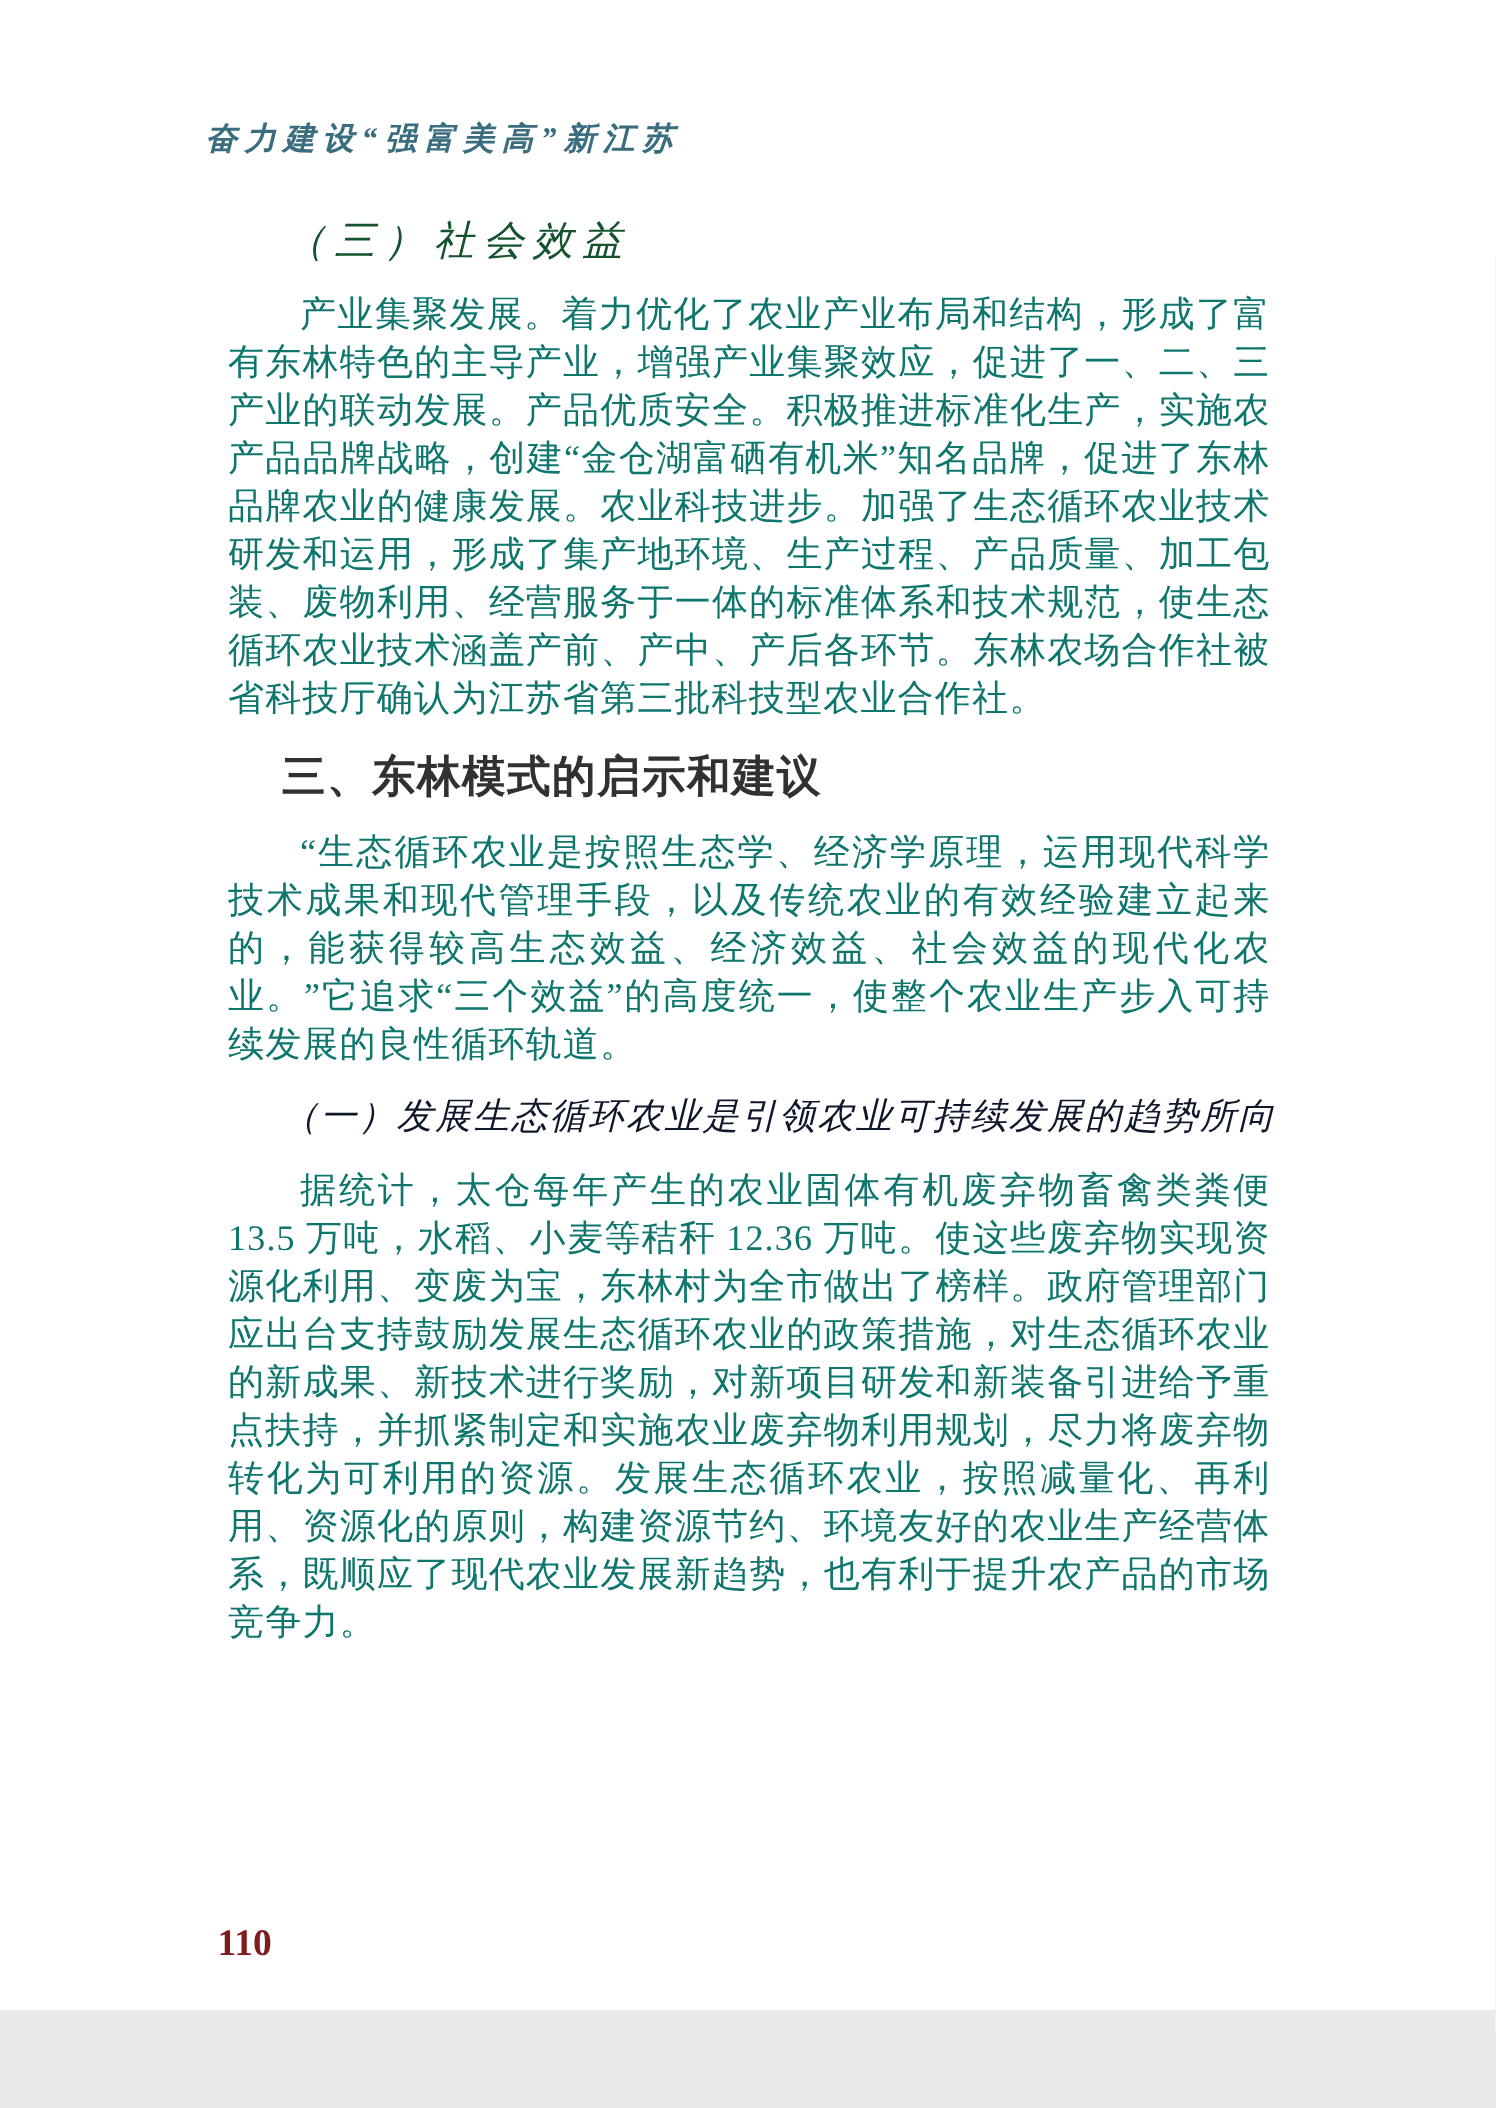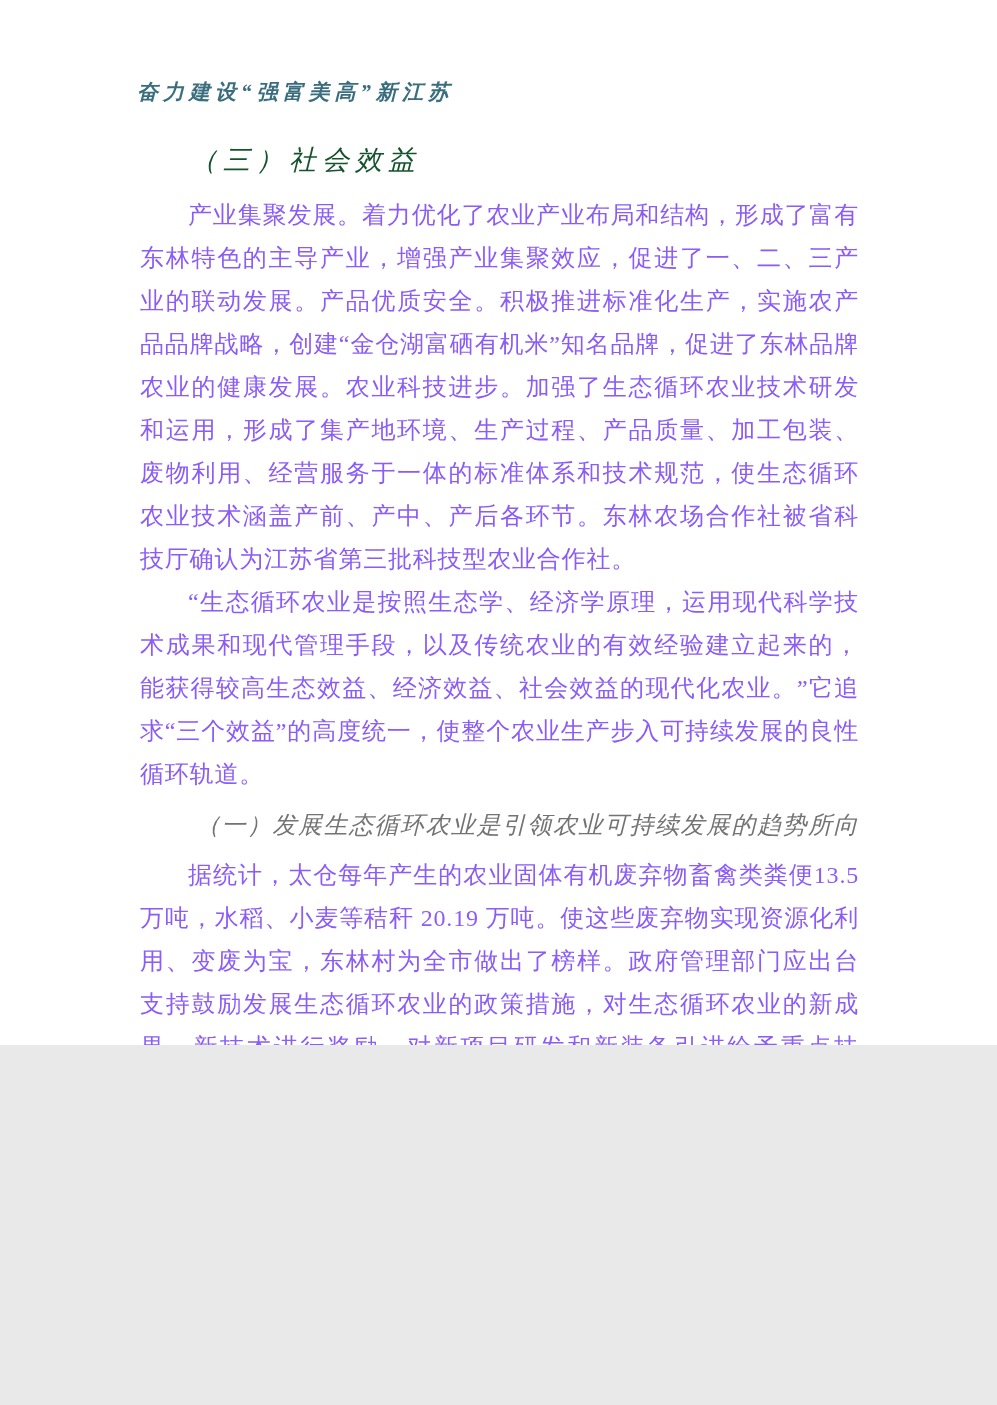--- a/index.html
+++ b/index.html
@@ -3,21 +3,21 @@
 <meta charset="utf-8">
 <style>
   html, body {
     margin: 0;
     padding: 0;
     background: #e9e9e9;
   }
   .page {
     position: relative;
     width: 997px;
-    height: 1045px;
+    height: 1340px;
     margin: 0 auto;
     background: #ffffff;
     overflow: hidden;
   }
   
   .running-header {
     position: absolute;
     left: 137px;
     top: 78px;
     font-family: "Liberation Serif", serif;
@@ -40,26 +40,26 @@
     padding-left: 50px;
     font-family: "Liberation Serif", serif;
     font-style: italic;
     font-weight: normal;
     font-size: 27px;
     line-height: 40px;
     letter-spacing: 6px;
     color: #14532d;
   }
   .body-para {
-    margin: 0;
+    margin: 12px;
     font-family: "Liberation Serif", serif;
     font-size: 24px;
-    line-height: 43px;
+    line-height: 32px;
     letter-spacing: 0.8px;
-    color: #8b5cf6;
+    color: #0f766e;
     text-align: justify;
     text-indent: 2em;
   }
   
   .main-heading {
     margin: 16px 0 15px 0;
     padding-left: 48px;
     font-family: "Liberation Sans", sans-serif;
     font-weight: bold;
     font-size: 29px;
@@ -70,22 +70,21 @@
   
   .sub-heading {
     margin: 9px 0 8px 0;
     padding-left: 48px;
     font-family: "Liberation Serif", serif;
     font-style: italic;
     font-weight: normal;
     font-size: 24px;
     line-height: 41px;
     letter-spacing: 1.5px;
-    color: #737373;
-    text-align: right;
+    color: #0f172a;
   }
   .page-number {
     position: absolute;
     left: 145px;
     top: 1282px;
     font-family: "Liberation Serif", serif;
     font-weight: bold;
     font-size: 25px;
     color: #7f1d1d;
   }
@@ -96,24 +95,25 @@
 <div class="page">
 
   <div class="running-header">奋力建设“强富美高”新江苏</div>
 
   <div class="content">
 
     <h3 class="section-heading">（三）社会效益</h3>
 
     <p class="body-para">产业集聚发展。着力优化了农业产业布局和结构，形成了富有东林特色的主导产业，增强产业集聚效应，促进了一、二、三产业的联动发展。产品优质安全。积极推进标准化生产，实施农产品品牌战略，创建“金仓湖富硒有机米”知名品牌，促进了东林品牌农业的健康发展。农业科技进步。加强了生态循环农业技术研发和运用，形成了集产地环境、生产过程、产品质量、加工包装、废物利用、经营服务于一体的标准体系和技术规范，使生态循环农业技术涵盖产前、产中、产后各环节。东林农场合作社被省科技厅确认为江苏省第三批科技型农业合作社。</p>
 
+    <h2 class="main-heading">三、东林模式的启示和建议</h2>
 
     <p class="body-para">“生态循环农业是按照生态学、经济学原理，运用现代科学技术成果和现代管理手段，以及传统农业的有效经验建立起来的，能获得较高生态效益、经济效益、社会效益的现代化农业。”它追求“三个效益”的高度统一，使整个农业生产步入可持续发展的良性循环轨道。</p>
 
     <h4 class="sub-heading">（一）发展生态循环农业是引领农业可持续发展的趋势所向</h4>
 
-    <p class="body-para">据统计，太仓每年产生的农业固体有机废弃物畜禽类粪便13.5 万吨，水稻、小麦等秸秆 20.19 万吨。使这些废弃物实现资源化利用、变废为宝，东林村为全市做出了榜样。政府管理部门应出台支持鼓励发展生态循环农业的政策措施，对生态循环农业的新成果、新技术进行奖励，对新项目研发和新装备引进给予重点扶持，并抓紧制定和实施农业废弃物利用规划，尽力将废弃物转化为可利用的资源。发展生态循环农业，按照减量化、再利用、资源化的原则，构建资源节约、环境友好的农业生产经营体系，既顺应了现代农业发展新趋势，也有利于提升农产品的市场竞争力。</p>
+    <p class="body-para">据统计，太仓每年产生的农业固体有机废弃物畜禽类粪便13.5 万吨，水稻、小麦等秸秆 12.36 万吨。使这些废弃物实现资源化利用、变废为宝，东林村为全市做出了榜样。政府管理部门应出台支持鼓励发展生态循环农业的政策措施，对生态循环农业的新成果、新技术进行奖励，对新项目研发和新装备引进给予重点扶持，并抓紧制定和实施农业废弃物利用规划，尽力将废弃物转化为可利用的资源。发展生态循环农业，按照减量化、再利用、资源化的原则，构建资源节约、环境友好的农业生产经营体系，既顺应了现代农业发展新趋势，也有利于提升农产品的市场竞争力。</p>
 
   </div>
 
   <div class="page-number">110</div>
 
 </div>
 
 </body></html>

